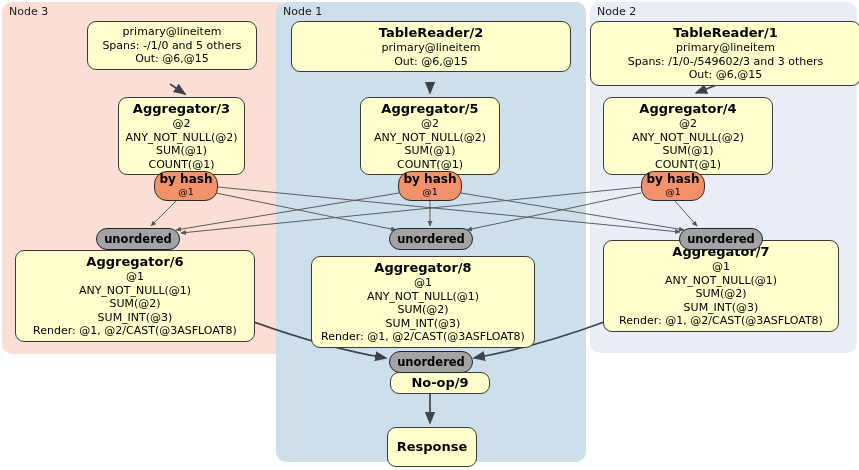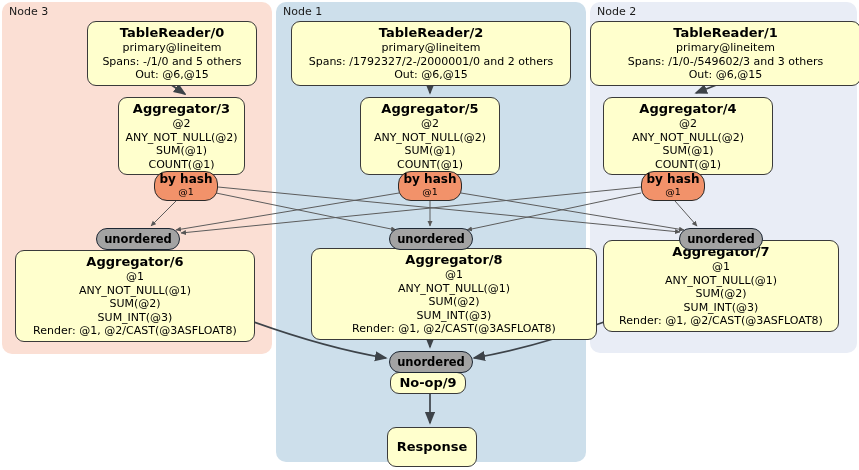--- a/index.html
+++ b/index.html
@@ -26,21 +26,21 @@
     position:absolute;background:#a3a3a3;border:1px solid #1d2733;border-radius:12px;
     box-sizing:border-box;width:84px;height:22px;text-align:center;z-index:4;
     font-size:11.5px;font-weight:bold;line-height:20px;
   }
 </style>
 </head>
 <body>
 
 <div id="canvas">
 
-  <div class="region" style="left:2px;top:2px;width:270px;height:352px;background:#fbdfd4;">
+  <div class="region" style="left:2px;top:2px;width:270px;height:352px;background:#fbdfd4;padding-left:16px;">
     <span class="region-label">Node 3</span>
   </div>
   <div class="region" style="left:276px;top:2px;width:310px;height:460px;background:#cddfeb;">
     <span class="region-label">Node 1</span>
   </div>
   <div class="region" style="left:590px;top:2px;width:267px;height:351px;background:#e9edf6;">
     <span class="region-label">Node 2</span>
   </div>
 
   <svg id="edges" viewBox="0 0 859 470">
@@ -70,29 +70,27 @@
       <path d="M399,193 L176,230" marker-end="url(#aht)"></path>
       <path d="M430,201 L430,226" marker-end="url(#aht)"></path>
       <path d="M461,193 L684,230" marker-end="url(#aht)"></path>
       <path d="M641,187 L181,233" marker-end="url(#aht)"></path>
       <path d="M641,193 L467,230" marker-end="url(#aht)"></path>
       <path d="M675,201 L697,226" marker-end="url(#aht)"></path>
     </g>
   </svg>
 
   <div class="proc" style="left:87px;top:21px;width:170px;">
-    <div class="ptitle">TableReader/0</div>
     <div class="pline">primary@lineitem</div>
     <div class="pline">Spans: -/1/0 and 5 others</div>
     <div class="pline">Out: @6,@15</div>
   </div>
   <div class="proc" style="left:291px;top:21px;width:280px;">
     <div class="ptitle">TableReader/2</div>
     <div class="pline">primary@lineitem</div>
-    <div class="pline">Spans: /1792327/2-/2000001/0 and 2 others</div>
     <div class="pline">Out: @6,@15</div>
   </div>
   <div class="proc" style="left:590px;top:21px;width:271px;">
     <div class="ptitle">TableReader/1</div>
     <div class="pline">primary@lineitem</div>
     <div class="pline">Spans: /1/0-/549602/3 and 3 others</div>
     <div class="pline">Out: @6,@15</div>
   </div>
 
   <div class="proc" style="left:118px;top:97px;width:127px;">
@@ -141,40 +139,40 @@
   </div>
 
   <div class="proc" style="left:15px;top:250px;width:240px;">
     <div class="ptitle">Aggregator/6</div>
     <div class="pline">@1</div>
     <div class="pline">ANY_NOT_NULL(@1)</div>
     <div class="pline">SUM(@2)</div>
     <div class="pline">SUM_INT(@3)</div>
     <div class="pline">Render: @1, @2/CAST(@3ASFLOAT8)</div>
   </div>
-  <div class="proc" style="left:311px;top:248px;width:286px;">
+  <div class="proc" style="left:311px;top:256px;width:224px;">
     <div class="ptitle">Aggregator/8</div>
     <div class="pline">@1</div>
     <div class="pline">ANY_NOT_NULL(@1)</div>
     <div class="pline">SUM(@2)</div>
     <div class="pline">SUM_INT(@3)</div>
     <div class="pline">Render: @1, @2/CAST(@3ASFLOAT8)</div>
   </div>
   <div class="proc" style="left:603px;top:240px;width:236px;">
     <div class="ptitle">Aggregator/7</div>
     <div class="pline">@1</div>
     <div class="pline">ANY_NOT_NULL(@1)</div>
     <div class="pline">SUM(@2)</div>
     <div class="pline">SUM_INT(@3)</div>
     <div class="pline">Render: @1, @2/CAST(@3ASFLOAT8)</div>
   </div>
 
   <div class="unord" style="left:389px;top:351px;">
     <span>unordered</span>
   </div>
-  <div class="proc" style="left:390px;top:372px;width:76px;padding:2px 4px;">
+  <div class="proc" style="left:390px;top:372px;width:100px;padding:2px 4px;">
     <div class="ptitle">No-op/9</div>
   </div>
   <div class="proc" style="left:387px;top:427px;width:90px;padding:11px 4px;">
     <div class="ptitle">Response</div>
   </div>
 
 </div>
 
 </body></html>

